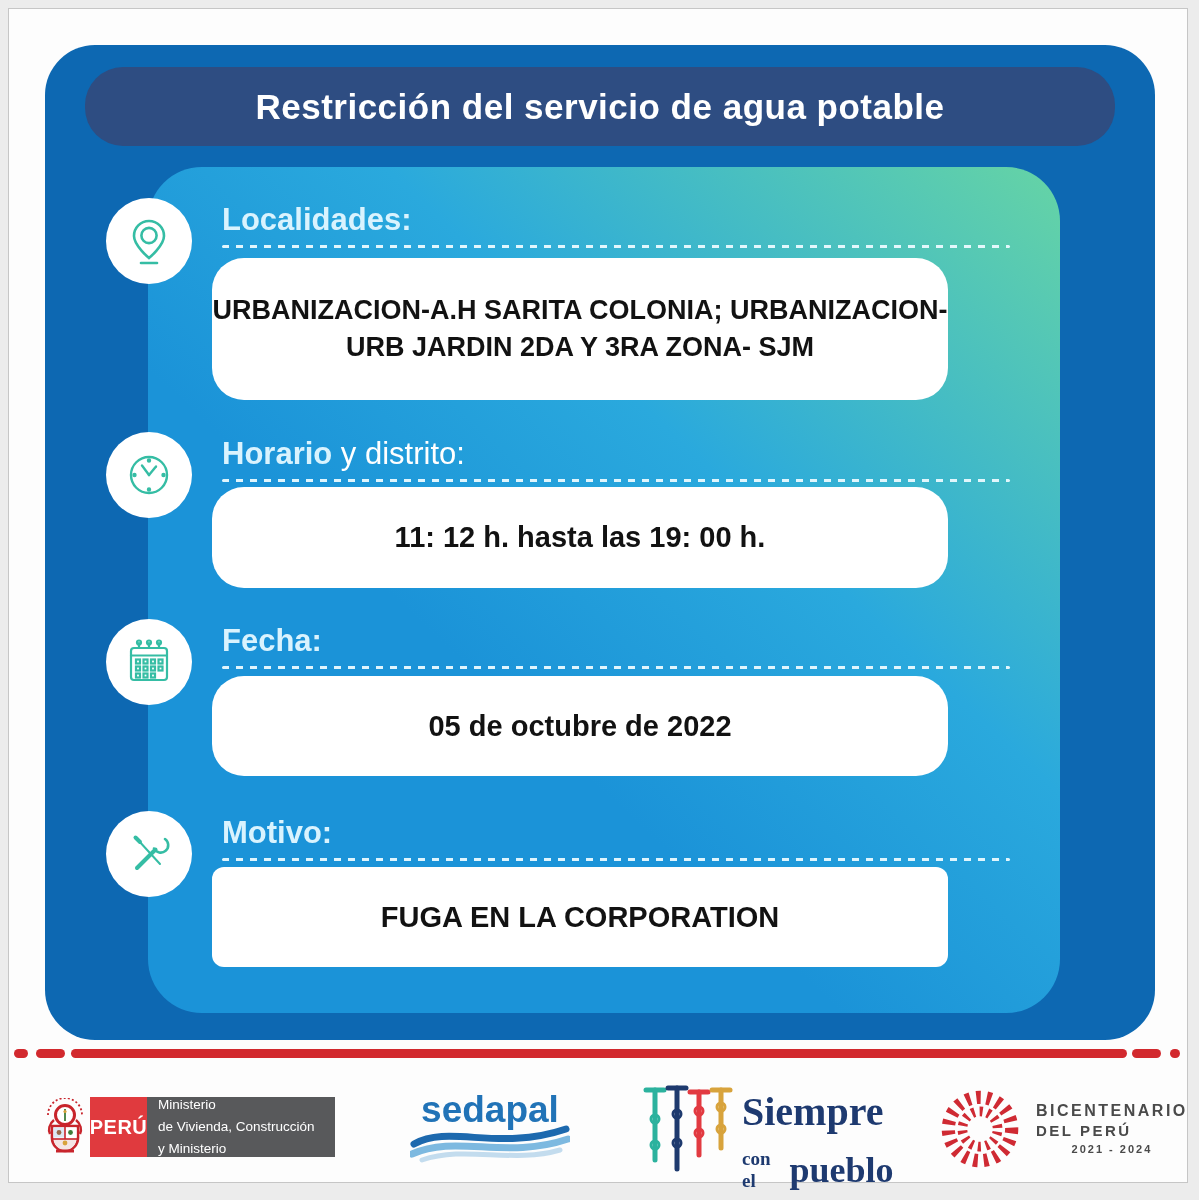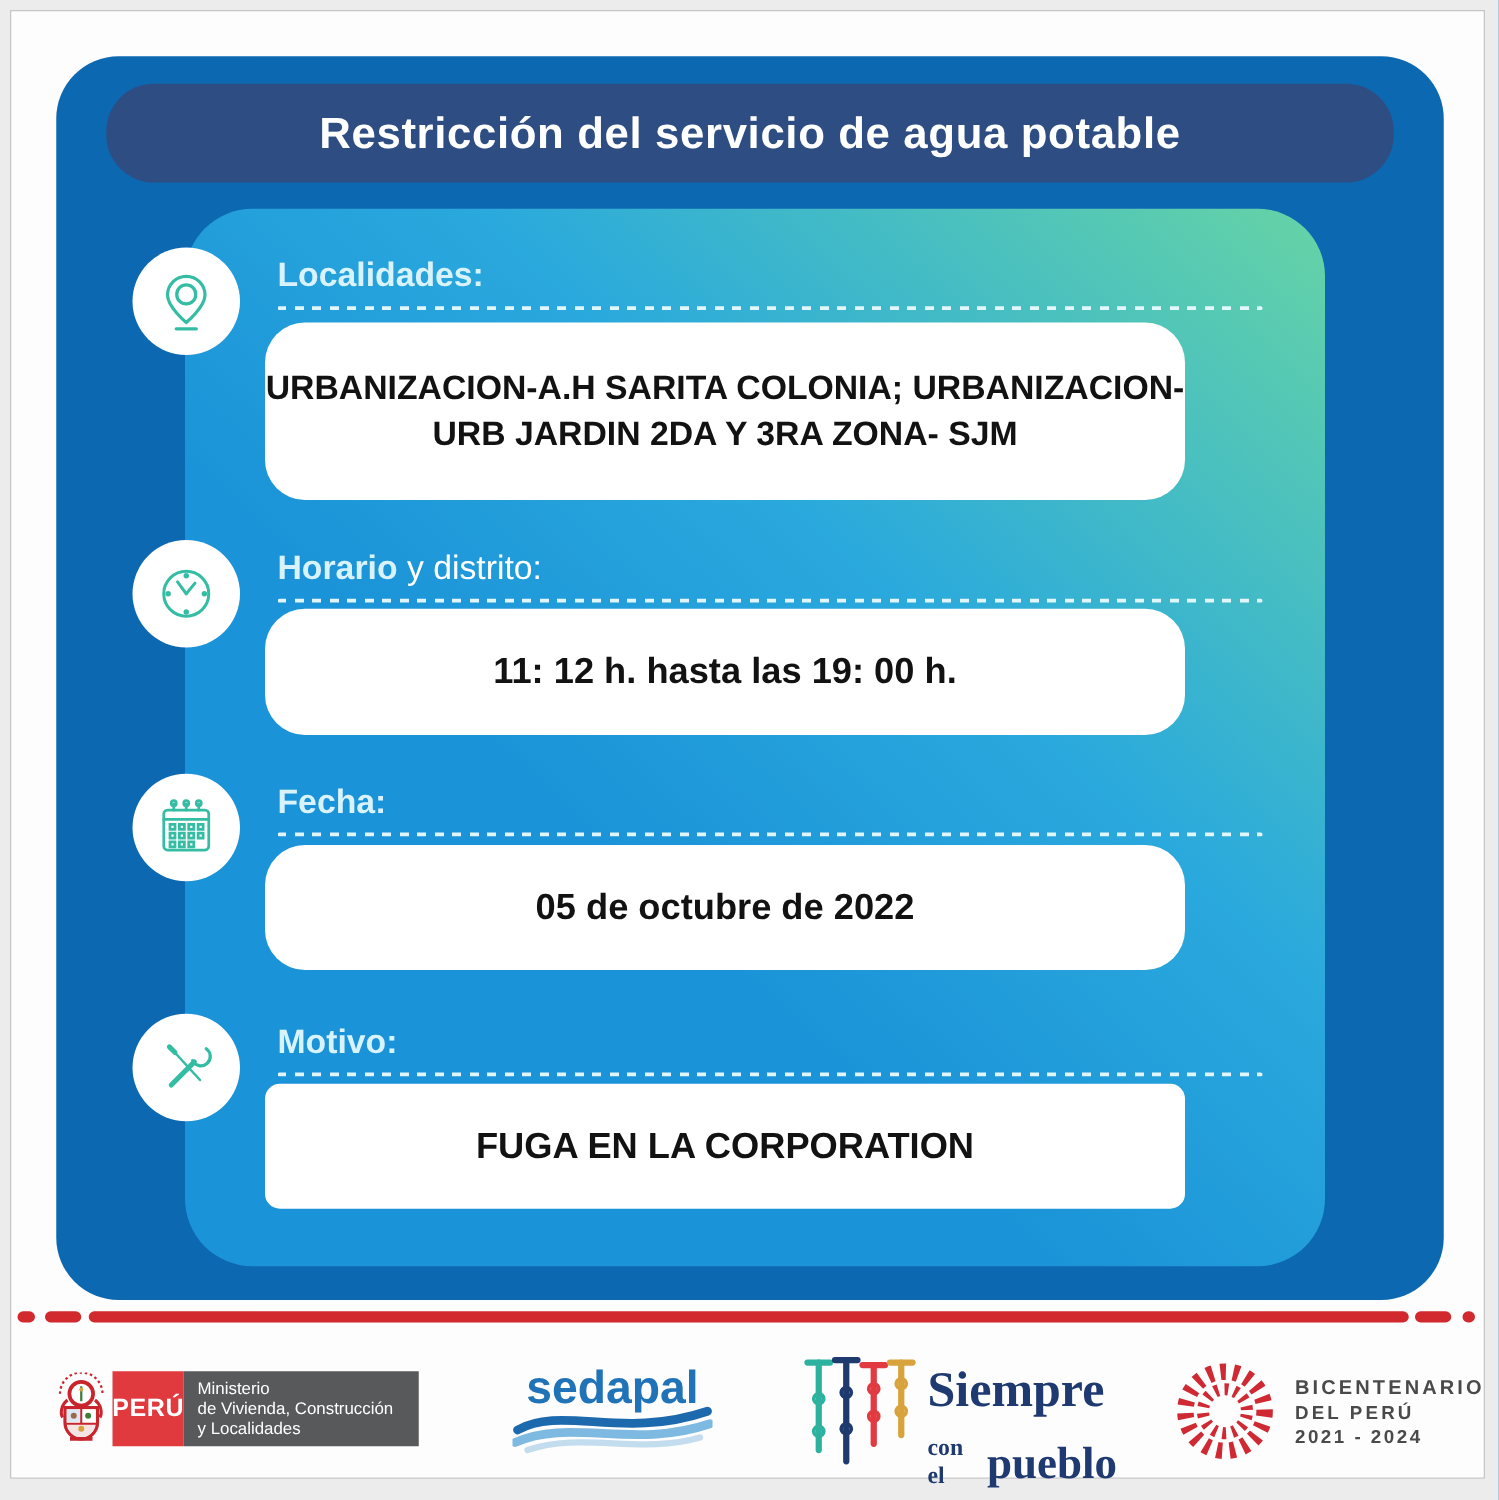--- a/index.html
+++ b/index.html
@@ -12,21 +12,21 @@
   .card{position:absolute;left:45px;top:45px;width:1110px;height:995px;
     background:#0d68b2;border-radius:50px;}
   .banner{position:absolute;left:85px;top:67px;width:1030px;height:79px;
     background:#2e4d82;border-radius:38px;display:flex;align-items:center;justify-content:center;
     color:#ffffff;font-size:35px;font-weight:bold;letter-spacing:.5px;}
   .panel{position:absolute;left:148px;top:167px;width:912px;height:846px;border-radius:54px;
     background:linear-gradient(to top right,#1b93d8 38%,#2aa9dd 63%,#66d4a5 100%);}
   .section{position:absolute;left:0;width:1199px;}
   .icon-circle{position:absolute;left:106px;top:0;width:86px;height:86px;background:#ffffff;
     border-radius:50%;display:flex;align-items:center;justify-content:center;}
-  .label{position:absolute;left:222px;top:5px;font-size:27px;line-height:34px;white-space:pre;}
+  .label{position:absolute;left:222px;top:5px;font-size:31px;line-height:34px;white-space:pre;}
   .label .lb{font-weight:bold;color:#d9f3fe;}
   .label .lr{font-weight:normal;color:#ffffff;text-align:right;}
   .dash-line{position:absolute;left:222px;top:47px;width:788px;height:3px;border-radius:2px;
     background:repeating-linear-gradient(90deg,#eafaff 0 7px,transparent 7px 14px);opacity:.95;}
   .value-box{position:absolute;left:212px;width:736px;background:#ffffff;border-radius:32px;
     display:flex;flex-direction:column;align-items:center;justify-content:center;
     color:#121212;font-weight:bold;text-align:center;}
   .value-box .line{white-space:pre;}
   .box-loc{top:60px;height:142px;font-size:27px;line-height:37px;}
   .box-one{font-size:29px;}
@@ -35,39 +35,39 @@
   .redline span{position:absolute;top:0;height:9px;background:#d2292e;border-radius:5px;}
   .rl1{left:-6px;width:14px;}
   .rl2{left:16px;width:29px;}
   .rl3{left:51px;right:53px;}
   .rl4{right:19px;width:29px;}
   .rl5{right:0;width:10px;}
   
   .peru-block{position:absolute;left:90px;top:1097px;width:57px;height:60px;background:#e03a3e;
     display:flex;align-items:center;justify-content:center;color:#fff;font-size:20px;font-weight:bold;letter-spacing:.5px;}
   .ministry-block{position:absolute;left:147px;top:1097px;width:188px;height:60px;background:#58595b;
-    color:#ffffff;font-size:13.5px;line-height:16px;display:flex;flex-direction:column;justify-content:center;
+    color:#ffffff;font-size:13.5px;line-height:16px;display:flex;flex-direction:column;justify-content:space-between;
     padding-left:11px;box-sizing:border-box;}
   .coat{position:absolute;left:42px;top:1098px;}
   .sedapal{position:absolute;left:410px;top:1092px;width:160px;height:72px;}
   .sedapal .wordmark{font-size:37px;font-weight:bold;color:#2173b7;text-align:center;line-height:36px;}
   .sedapal svg{position:absolute;left:0;top:30px;}
   .siempre{position:absolute;left:643px;top:1083px;width:240px;height:92px;}
   .siempre svg{position:absolute;left:0;top:0;}
   .siempre .stext{position:absolute;left:99px;top:11px;color:#1e3a70;font-family:"Liberation Serif",serif;}
   .siempre .big1{font-size:40px;font-weight:bold;line-height:36px;}
   .siempre .row2{display:flex;align-items:center;margin-top:18px;gap:14px;}
   .siempre .small2{font-size:19px;font-weight:bold;margin-right:5px;}
   .siempre .big2{font-size:36px;font-weight:bold;}
   .bicent{position:absolute;left:936px;top:1085px;width:250px;height:90px;}
   .bicent svg{position:absolute;left:0;top:0;}
   .bicent .btext{position:absolute;left:100px;top:16px;color:#4a4a4a;font-weight:bold;}
   .bicent .b1{font-size:16px;letter-spacing:2.5px;line-height:20px;}
   .bicent .b2{font-size:15px;letter-spacing:2.5px;line-height:19px;}
-  .b3{font-size:15px;letter-spacing:2px;line-height:19px;}
+  .b3{font-size:11px;letter-spacing:2px;line-height:19px;text-align:center;}
 </style>
 </head>
 <body>
 
 <div class="sheet"></div>
 <div class="card"></div>
 
 <div class="banner">
   <span>Restricción del servicio de agua potable</span>
 </div>
@@ -186,21 +186,21 @@
   </svg>
 </div>
 
 <div class="peru-block">
   <span>PERÚ</span>
 </div>
 
 <div class="ministry-block">
   <span>Ministerio</span>
   <span>de Vivienda, Construcción</span>
-  <span>y Localidades</span>
+  <span>y Ministerio</span>
 </div>
 
 <div class="sedapal">
   <div class="wordmark">sedapal</div>
   <svg width="160" height="42" viewBox="0 0 160 42" fill="none" stroke-linecap="round">
     <path d="M4 22 C40 2 88 30 156 7" stroke="#1d69ae" stroke-width="7"></path>
     <path d="M2 32 C46 12 96 38 158 17" stroke="#7db9e0" stroke-width="7"></path>
     <path d="M12 38 C56 23 102 42 150 28" stroke="#c3dcee" stroke-width="5"></path>
   </svg>
 </div>

